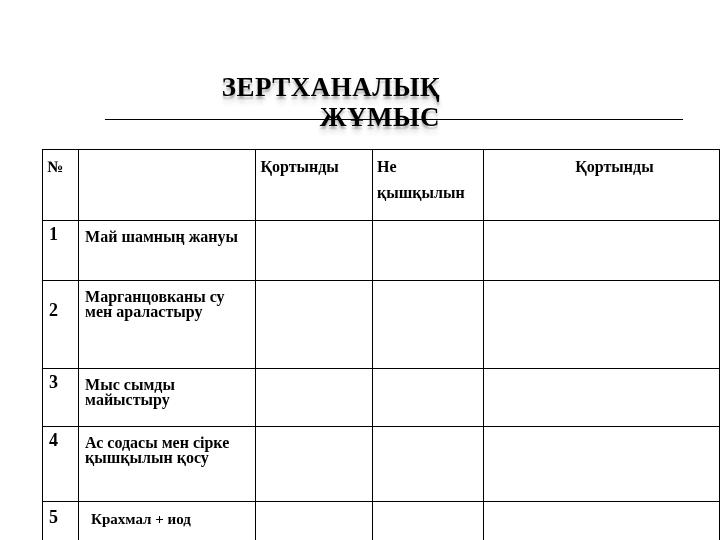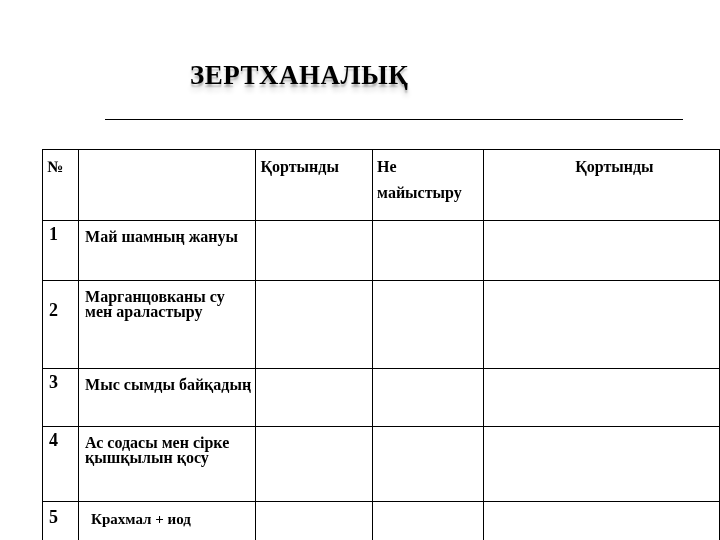--- a/index.html
+++ b/index.html
@@ -1,22 +1,22 @@
 <!DOCTYPE html>
 <html><head>
   <meta charset="utf-8">
   <style>
     html, body { margin: 0; padding: 0; }
     body {
       width: 720px; height: 540px; background: #ffffff; position: relative; overflow: hidden;
       font-family: "Liberation Serif", "DejaVu Serif", serif; color: #000;
     }
     .title {
-      position: absolute; left: 190px; top: 60px; width: 250px;
-      text-align: left; font-weight: bold; font-size: 27px; line-height: 30px;
+      position: absolute; left: 190px; top: 72px; width: 250px;
+      text-align: right; font-weight: bold; font-size: 27px; line-height: 30px;
       letter-spacing: 0.5px;
       text-shadow: 0 3px 2px rgba(0,0,0,0.25), 0 7px 5px rgba(0,0,0,0.12);
     }
     .title .l1 { display: block; }
     .title .l2 { display: block; padding-left: 16px; }
     .rule {
       position: absolute; left: 105px; top: 119px; width: 578px; height: 0;
       border-top: 1.3px solid #000;
     }
     table.lab {
@@ -44,49 +44,50 @@
     .r5 td { height: 39px; }
     .r2 .num { padding-top: 22px !important; }
     .r5 .txt { padding-left: 12px !important; padding-top: 10px !important; font-size: 15px !important; }
     .r5 .num { padding-top: 8px !important; }
   </style>
 </head>
 <body>
 
 <div class="title">
   <span class="l1">ЗЕРТХАНАЛЫҚ</span>
+  <span class="l2">ЖҰМЫС</span>
 </div>
 <div class="rule"></div>
 
 <table class="lab">
   <tbody>
       <tr class="r0">
     <td class="c0 hdr">№</td>
     <td class="c1 hdr"></td>
     <td class="c2 hdr">Қортынды</td>
-    <td class="c3 hdr">Не майыстыру</td>
+    <td class="c3 hdr">Не қышқылын</td>
     <td class="c4 hdr hdr-center">Қортынды</td>
   </tr>
   <tr class="r1">
     <td class="num">1</td>
     <td class="txt">Май   шамның жануы</td>
     <td></td>
     <td></td>
     <td></td>
   </tr>
   <tr class="r2">
     <td class="num">2</td>
     <td class="txt">Марганцовканы су мен араластыру</td>
     <td></td>
     <td></td>
     <td></td>
   </tr>
   <tr class="r3">
     <td class="num">3</td>
-    <td class="txt">Мыс сымды байқадың</td>
+    <td class="txt">Мыс сымды майыстыру</td>
     <td></td>
     <td></td>
     <td></td>
   </tr>
   <tr class="r4">
     <td class="num">4</td>
     <td class="txt">Ас содасы мен сірке қышқылын қосу</td>
     <td></td>
     <td></td>
     <td></td>

